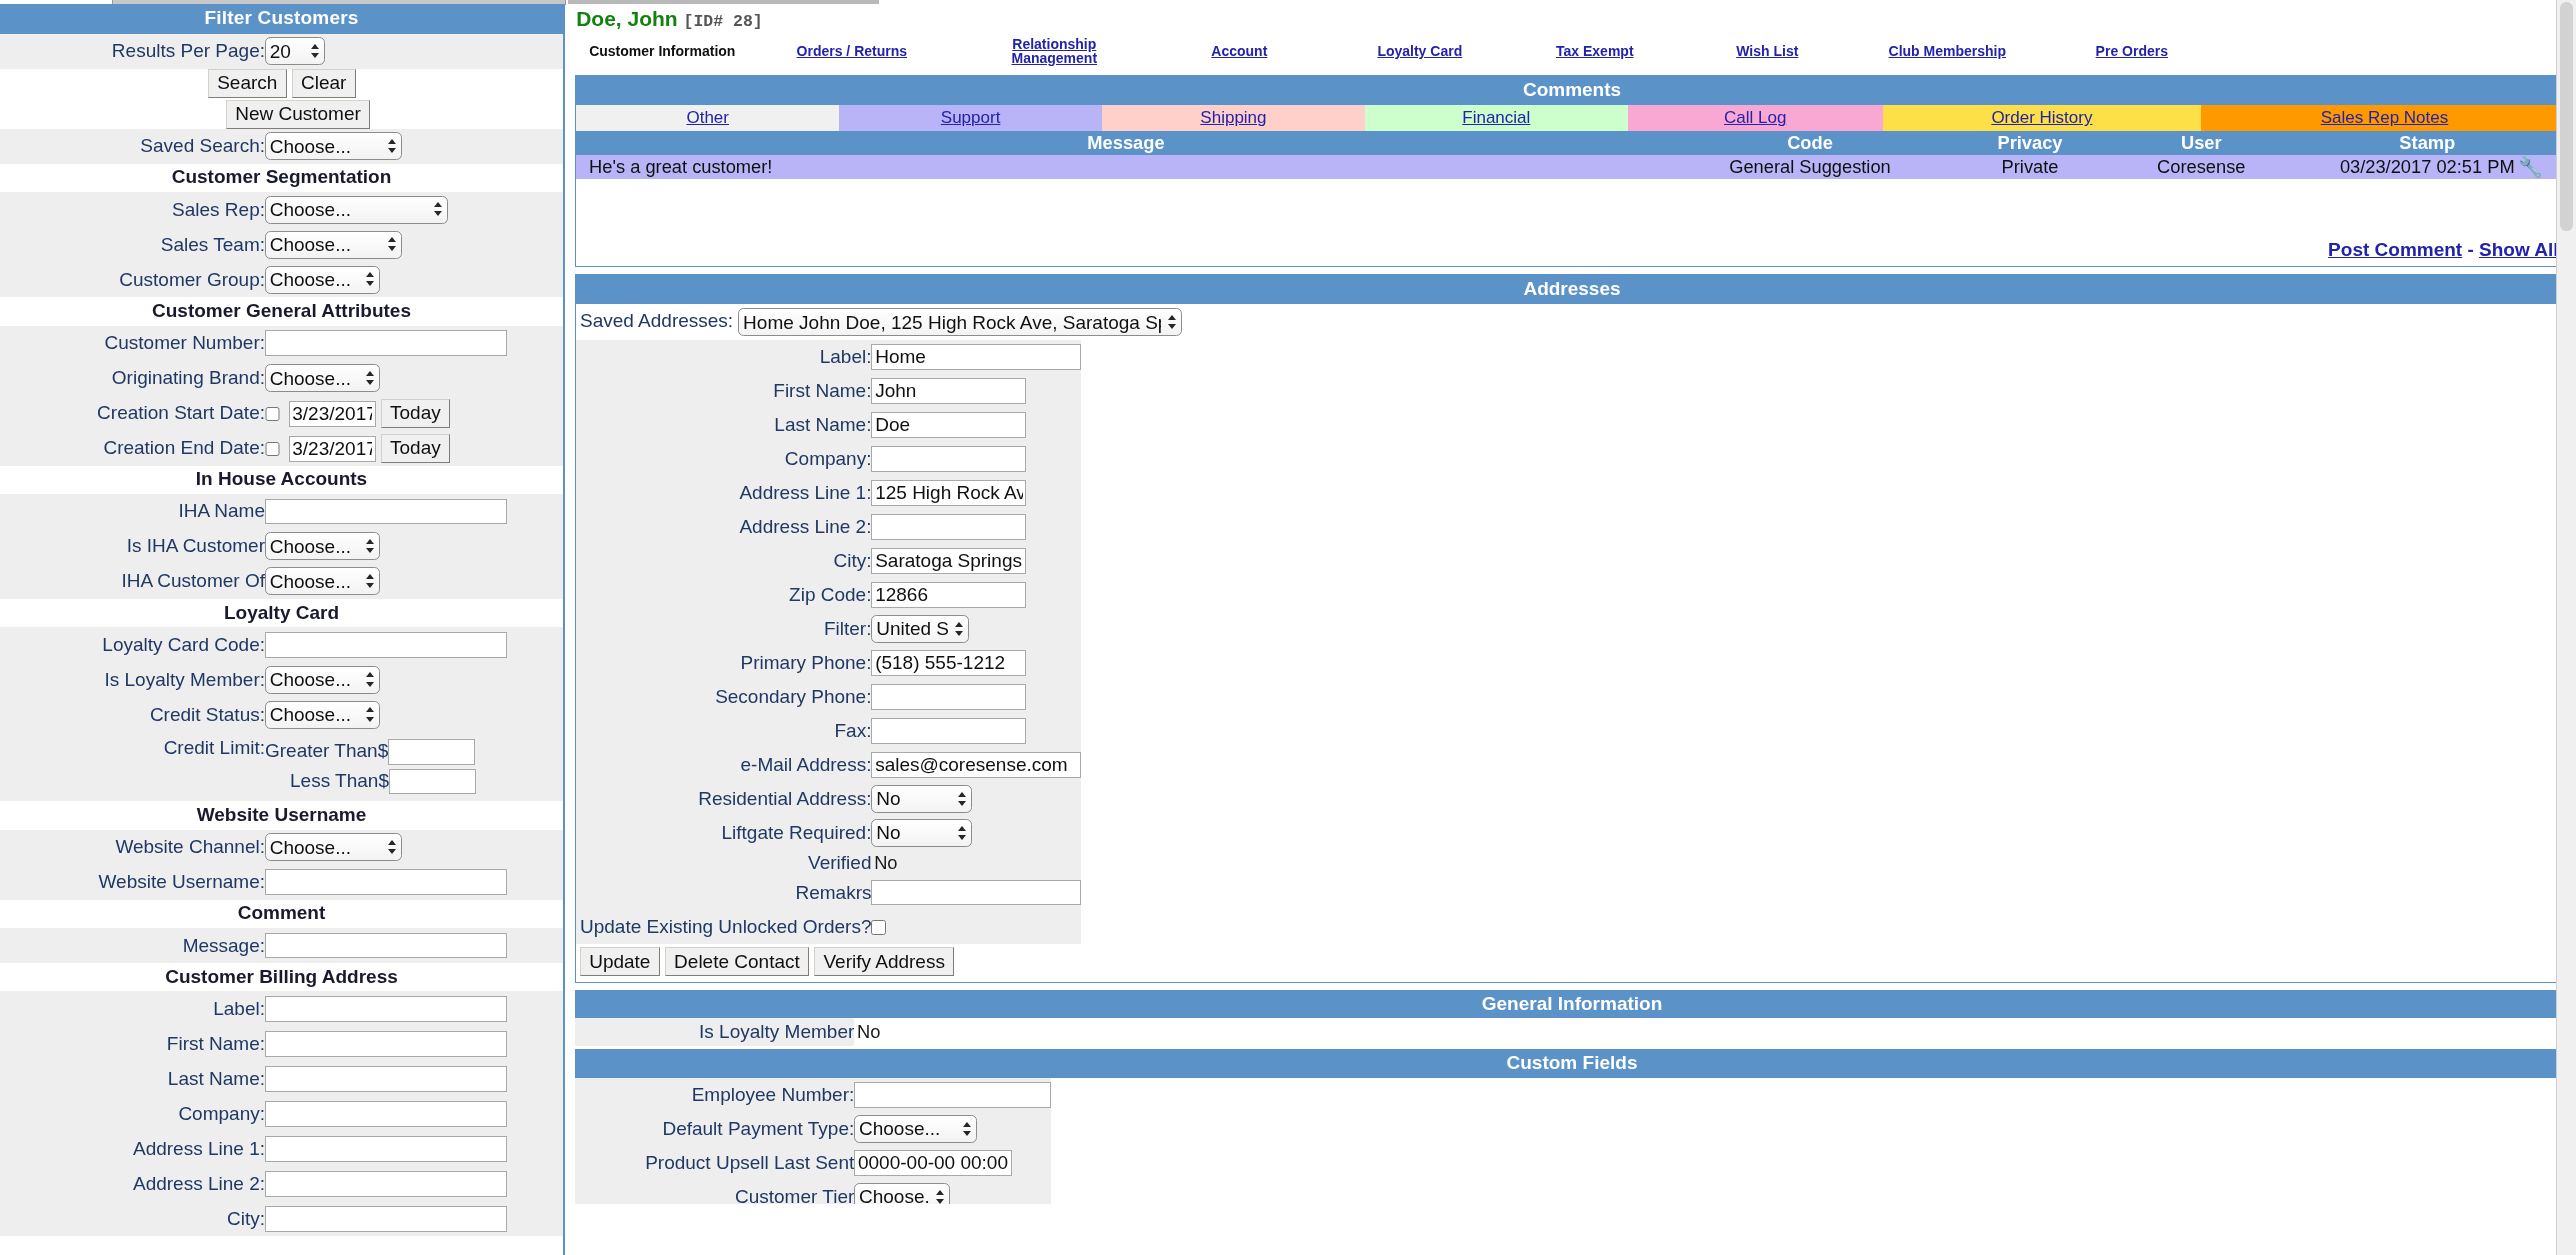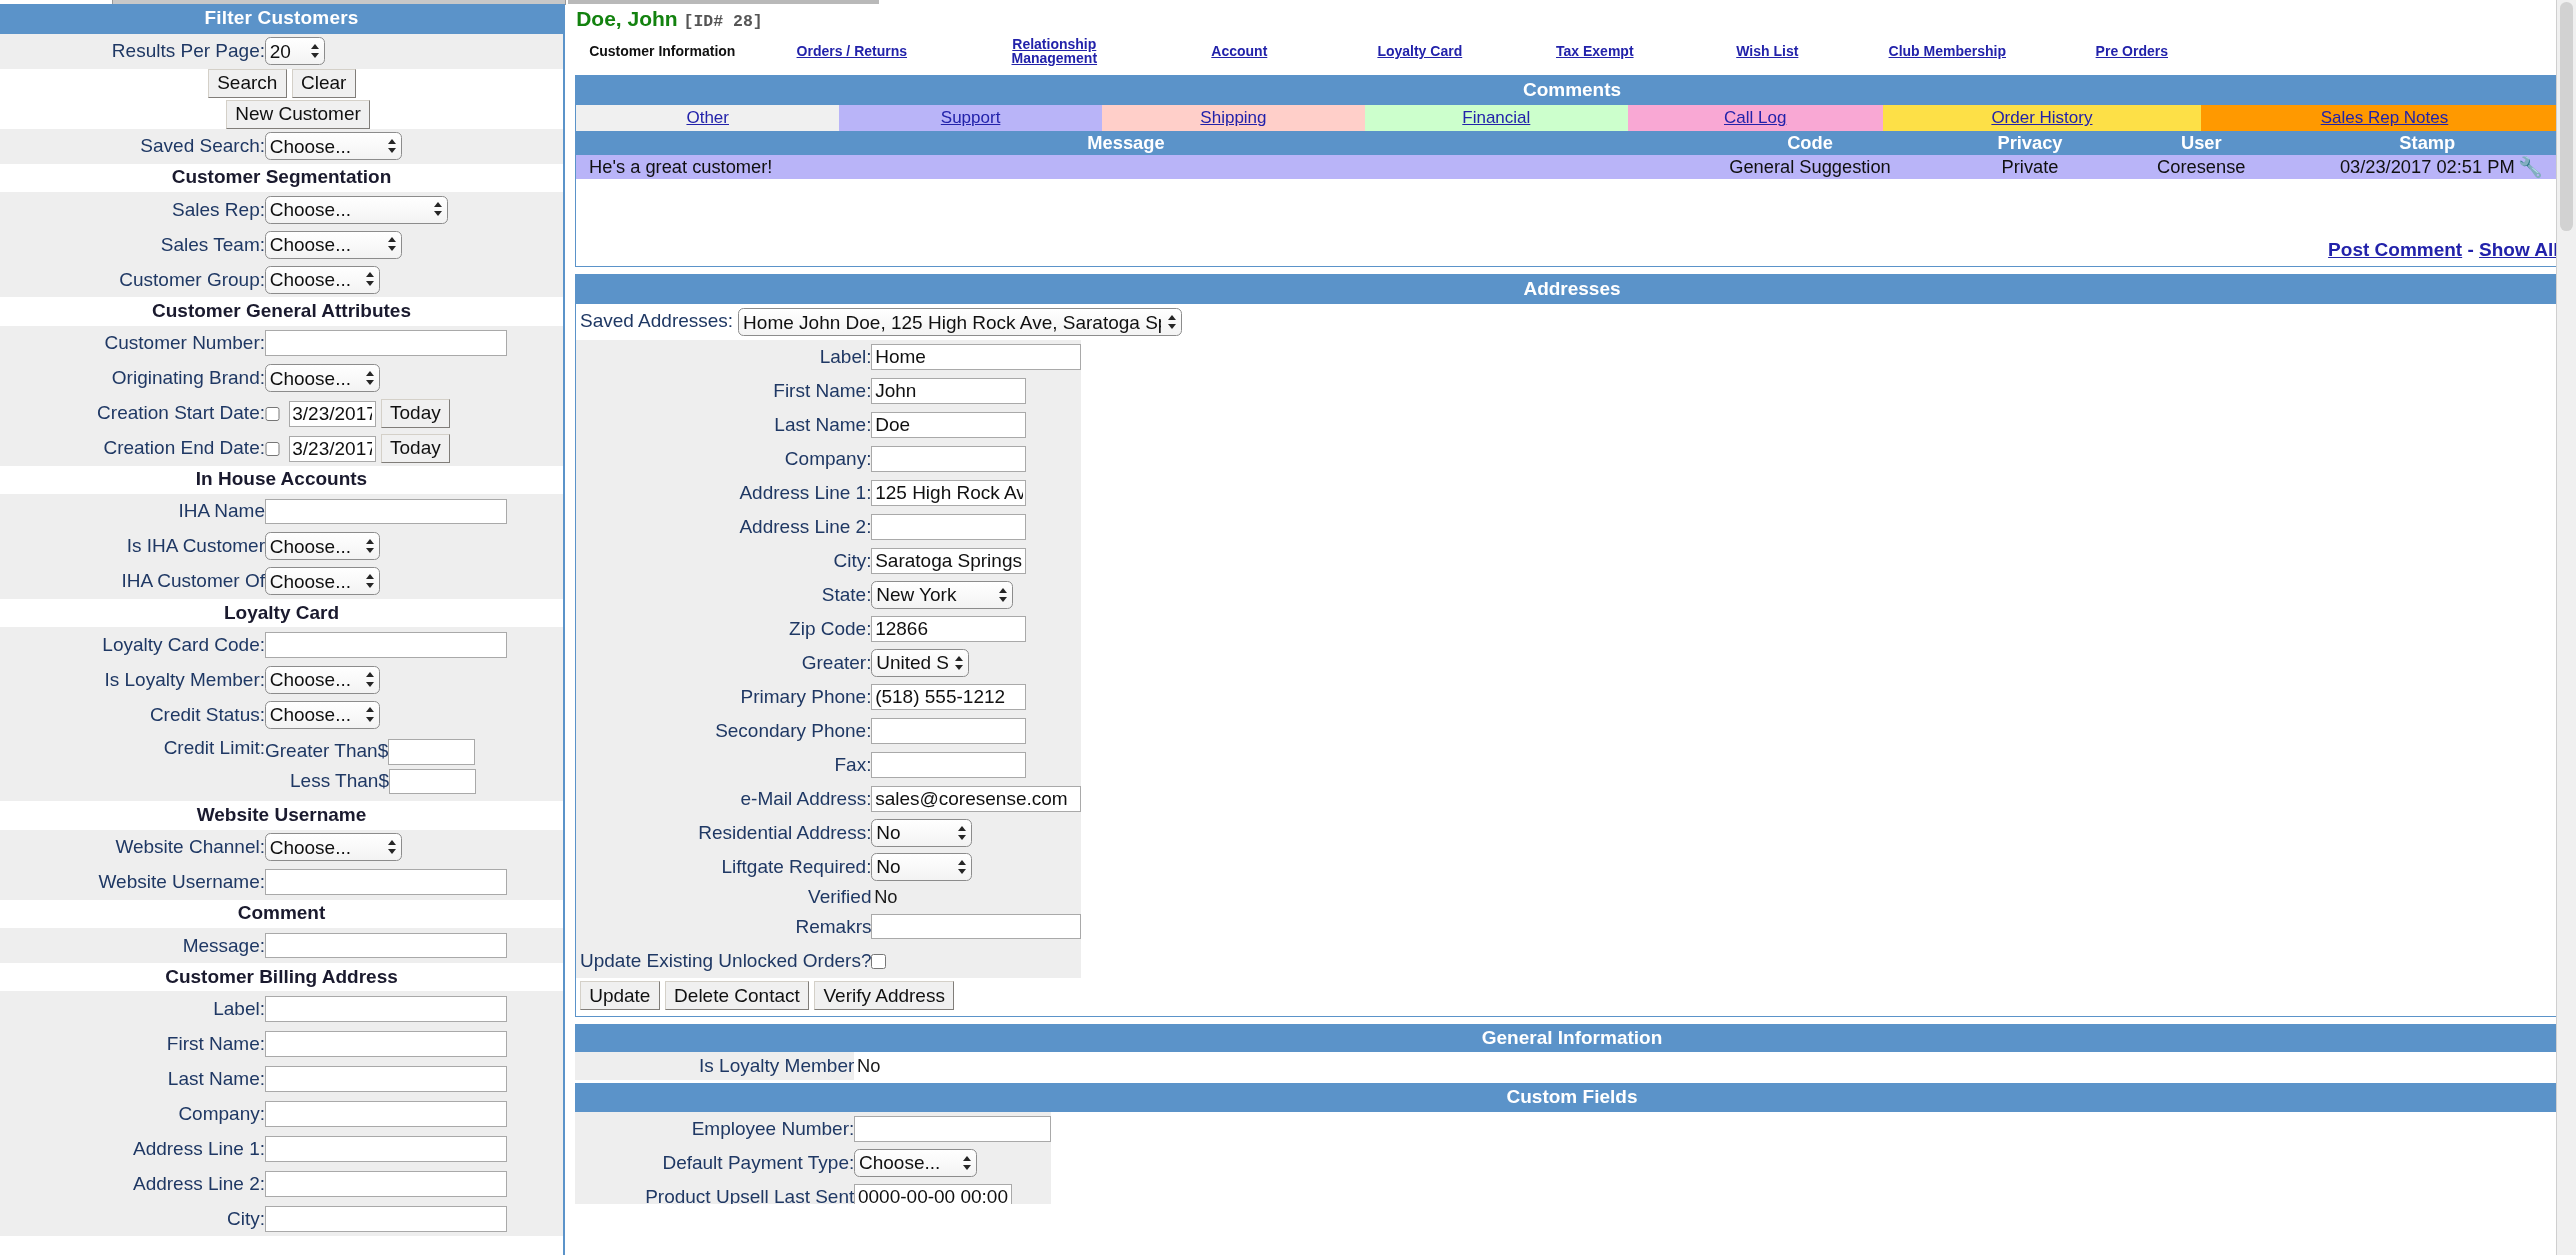--- a/index.html
+++ b/index.html
@@ -578,36 +578,26 @@
         <td class="alb">Address Line 2:</td>
         <td class="afl shade">
           <input class="txt" style="width: 155px;" value=""></td>
       </tr>
       <tr>
         <td class="alb">City:</td>
         <td class="afl shade">
           <input class="txt" style="width: 155px;" value="Saratoga Springs"></td>
       </tr>
       <tr>
-        <td class="alb">State:</td>
-        <td class="afl shade">
-          <span class="selwrap">
-            <select class="sel" style="width:142px">
-              <option>New York</option>
-            </select>
-          </span>
-        </td>
-      </tr>
-      <tr>
         <td class="alb">Zip Code:</td>
         <td class="afl shade">
           <input class="txt" style="width: 155px;" value="12866"></td>
       </tr>
       <tr>
-        <td class="alb">Greater:</td>
+        <td class="alb">Filter:</td>
         <td class="afl shade">
           <span class="selwrap">
             <select class="sel" style="width:98px">
               <option>United States</option>
             </select>
           </span>
         </td>
       </tr>
       <tr>
         <td class="alb">Primary Phone:</td>

